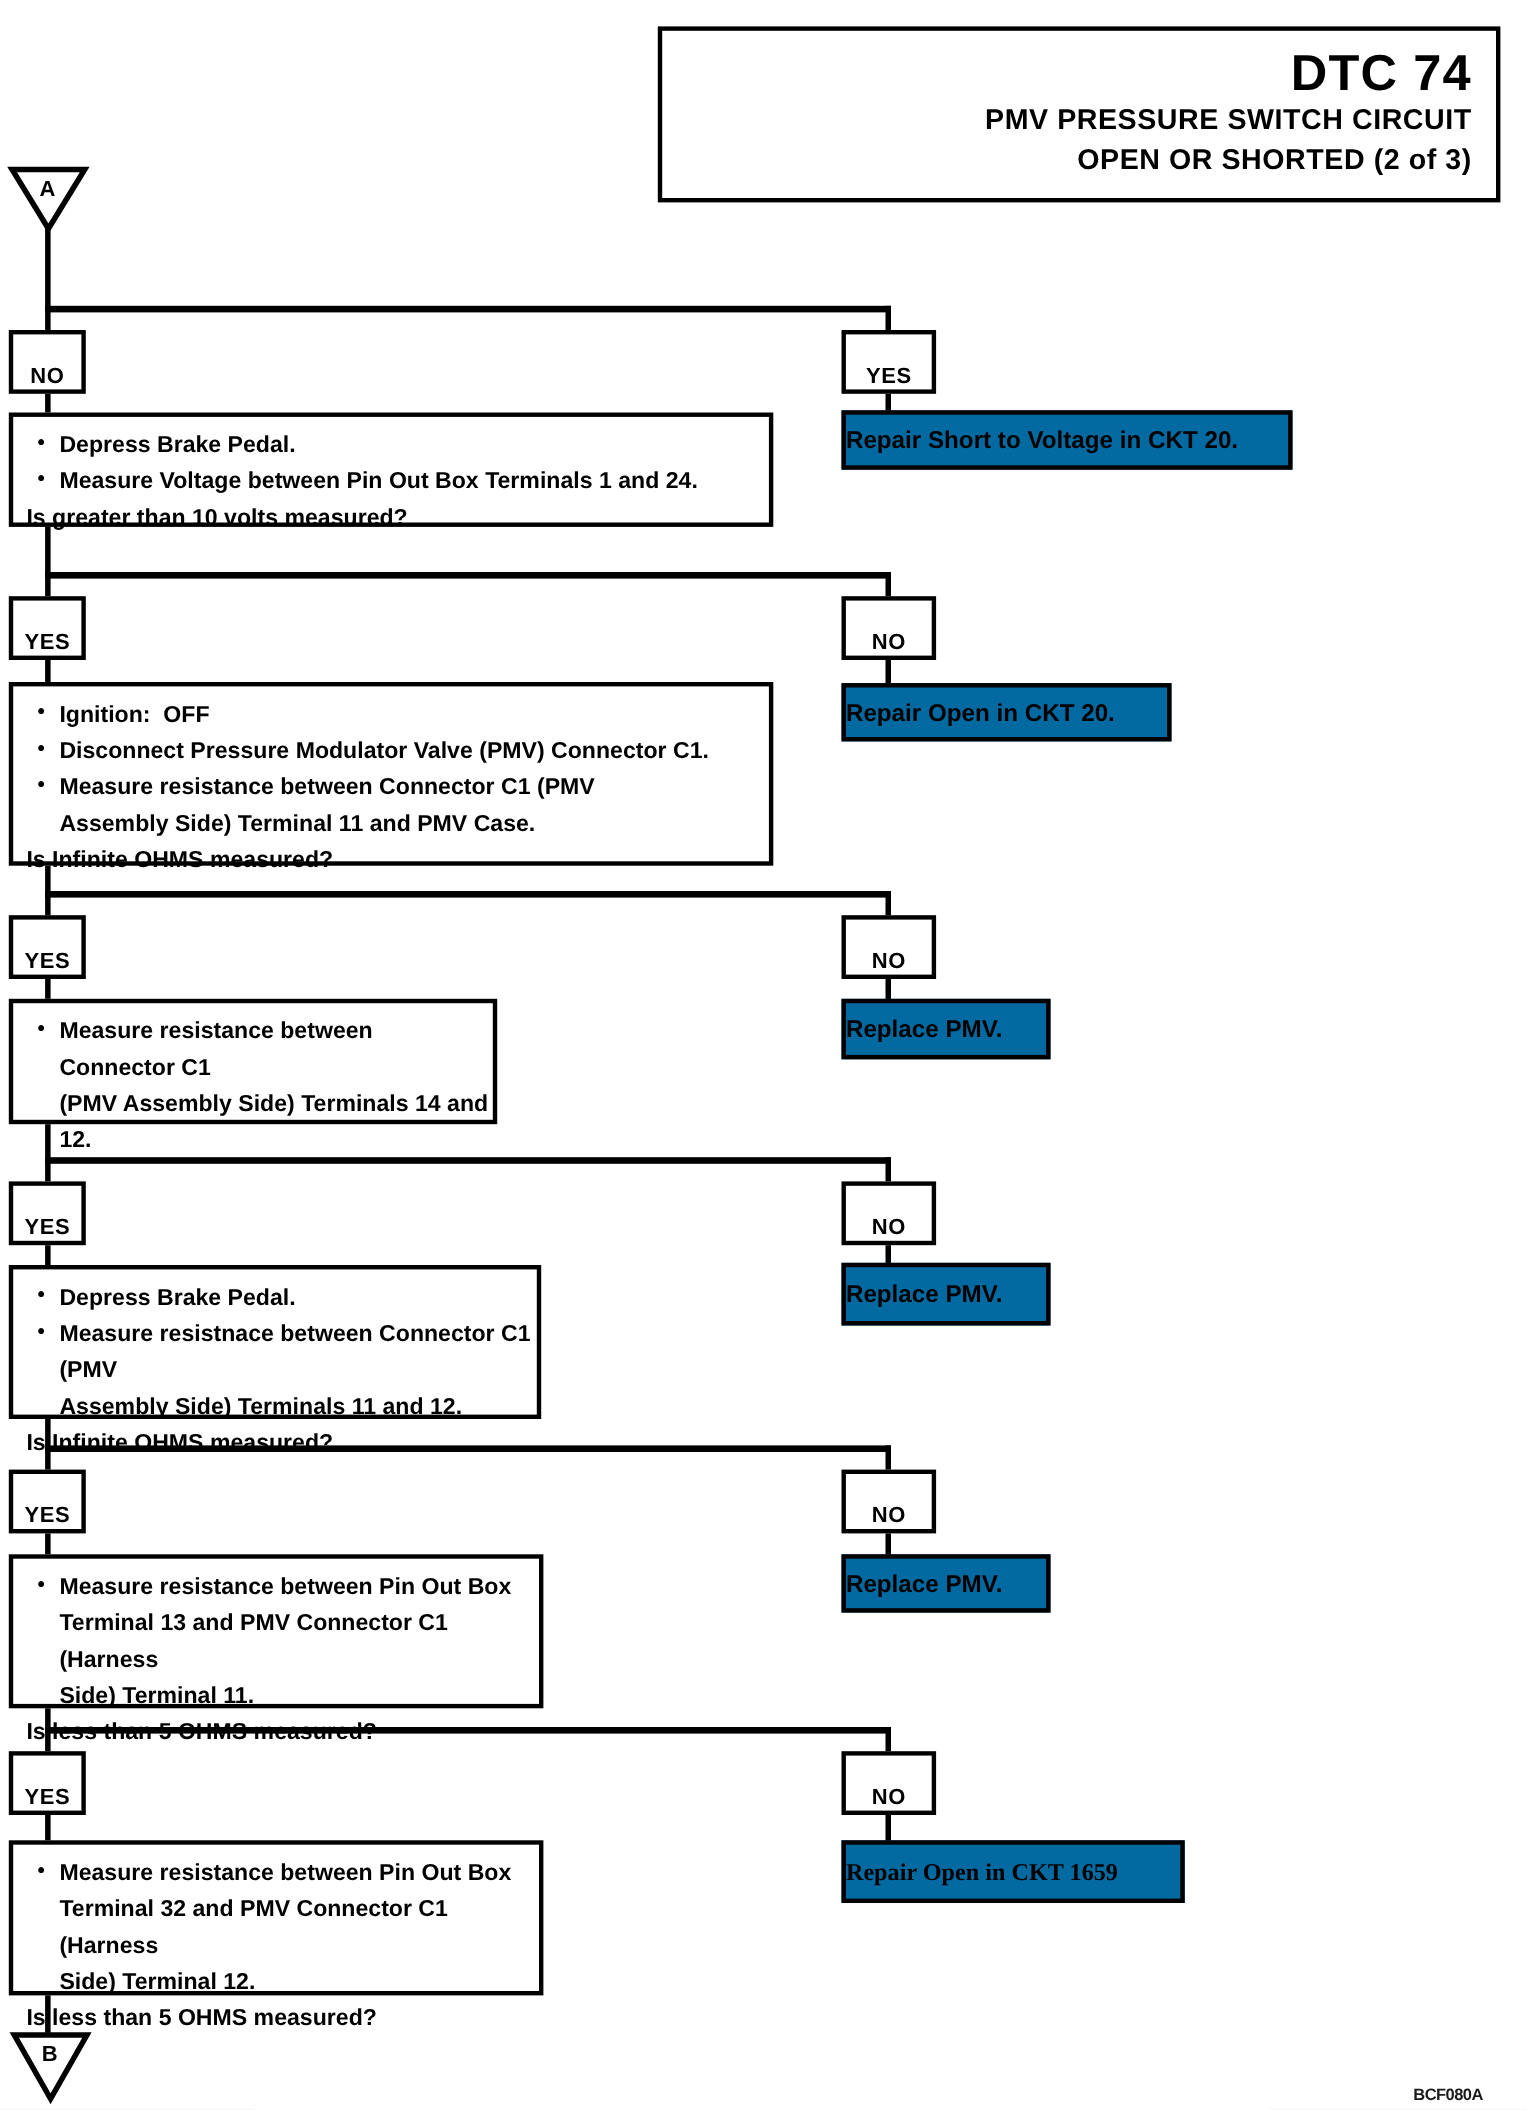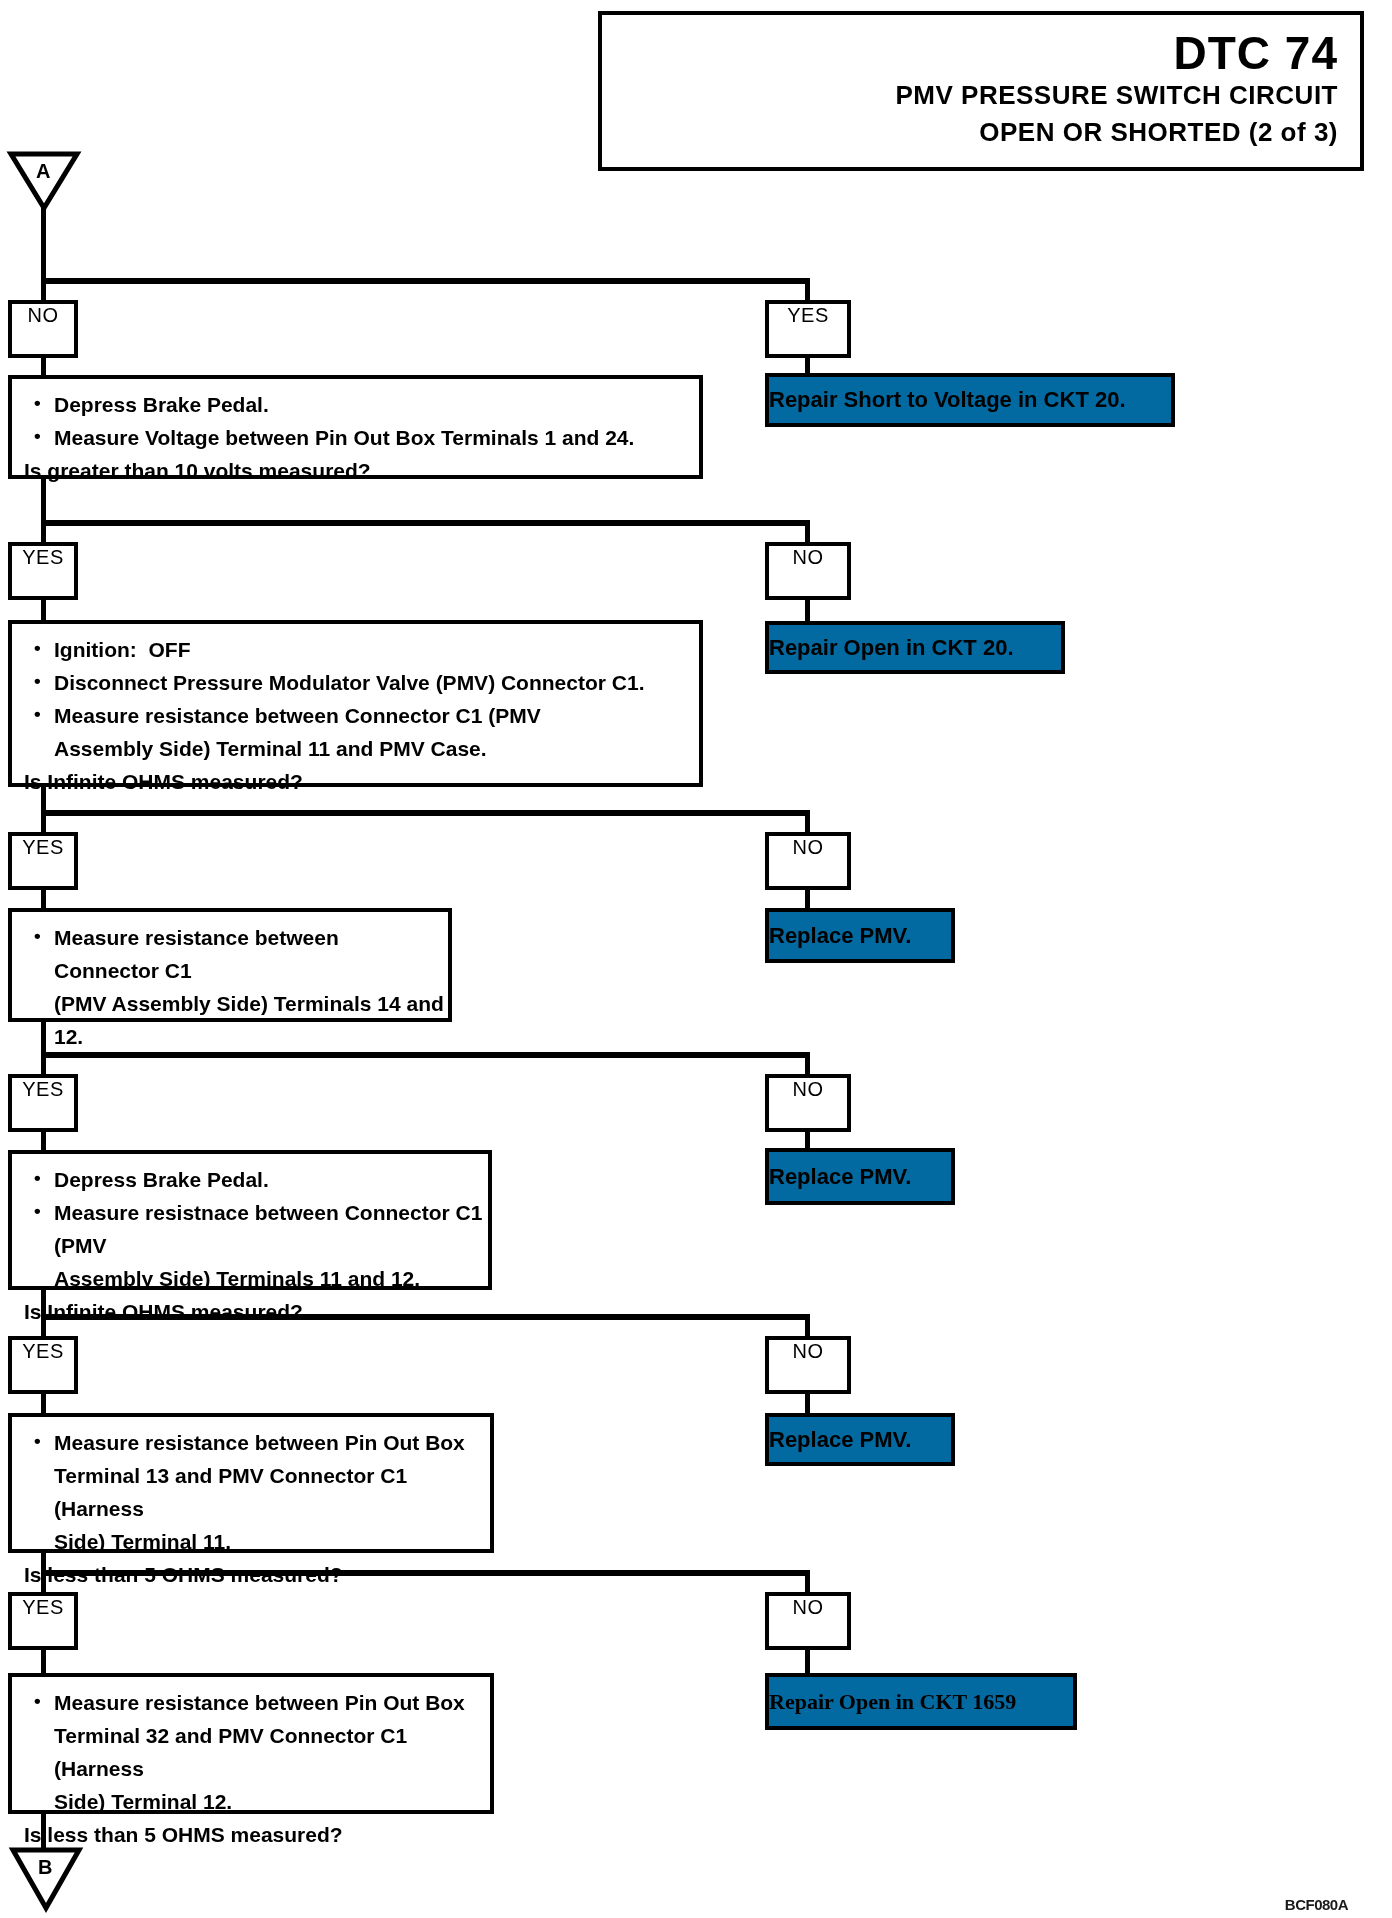--- a/index.html
+++ b/index.html
@@ -6,31 +6,31 @@
   .page{
     position:relative;width:1392px;height:1918px;background:#ffffff;
     font-family:"Liberation Sans", sans-serif;color:#000;overflow:hidden;
     margin:0 auto;
   }
   
   .vline{position:absolute;background:#000;width:5px;z-index:0;}
   .hline{position:absolute;background:#000;height:6px;z-index:0;}
   
   .title-box{
-    position:absolute;left:598px;top:11px;width:766px;height:160px;
+    position:absolute;left:598px;top:24px;width:766px;height:160px;
     border:4px solid #000;background:#fff;box-sizing:border-box;
     text-align:right;padding:14px 22px 0 1px;z-index:2;
   }
   .title-code{font-size:46px;font-weight:700;line-height:48px;letter-spacing:1px;}
   .title-line{font-size:26px;font-weight:700;line-height:37px;letter-spacing:0.5px;}
   
   .tag-box{
     position:absolute;border:4px solid #000;background:#fff;box-sizing:border-box;
-    width:70px;height:58px;z-index:2;display:flex;align-items:flex-start;justify-content:center;
-    font-size:20px;font-weight:400;letter-spacing:0.5px;
+    width:70px;height:58px;z-index:2;display:flex;align-items:flex-end;justify-content:center;
+    font-size:20px;font-weight:700;letter-spacing:0.5px;
   }
   .tag-right{width:86px;}
   
   .q-box{
     position:absolute;left:8px;border:4px solid #000;background:#fff;box-sizing:border-box;
     z-index:2;padding-top:9px;
   }
   .qline{
     position:relative;font-size:21px;font-weight:700;line-height:33px;
     padding-left:42px;white-space:pre-wrap;

